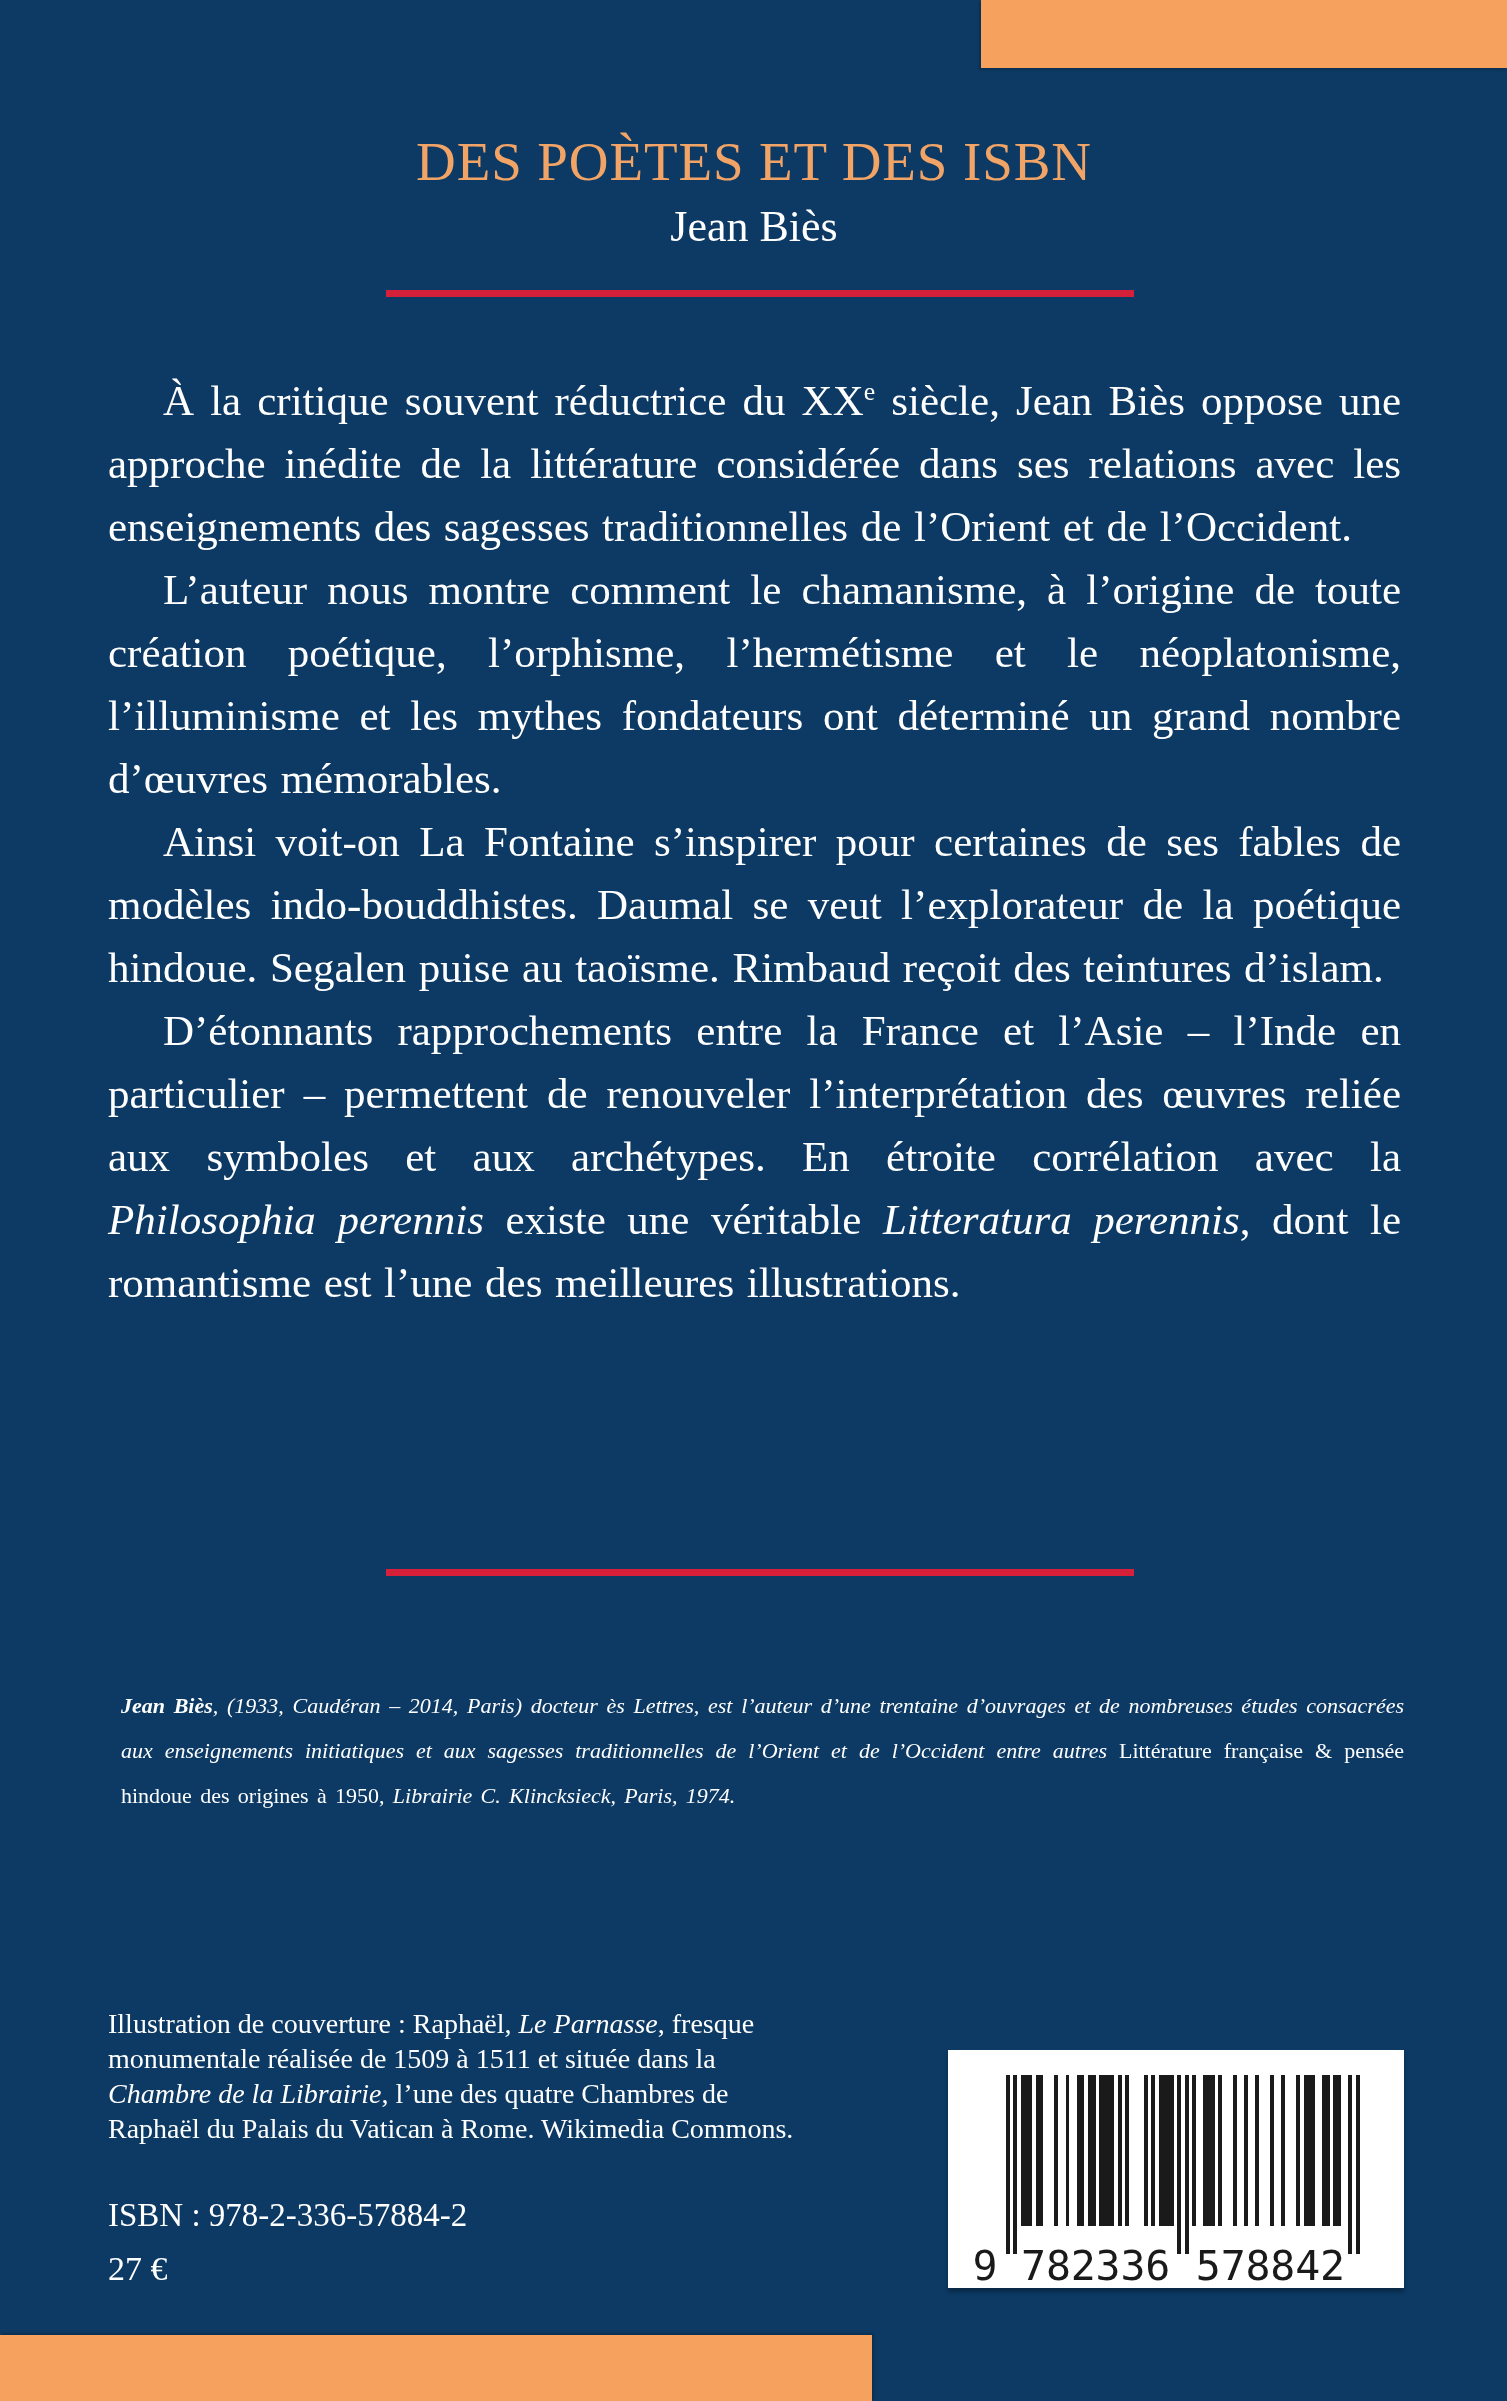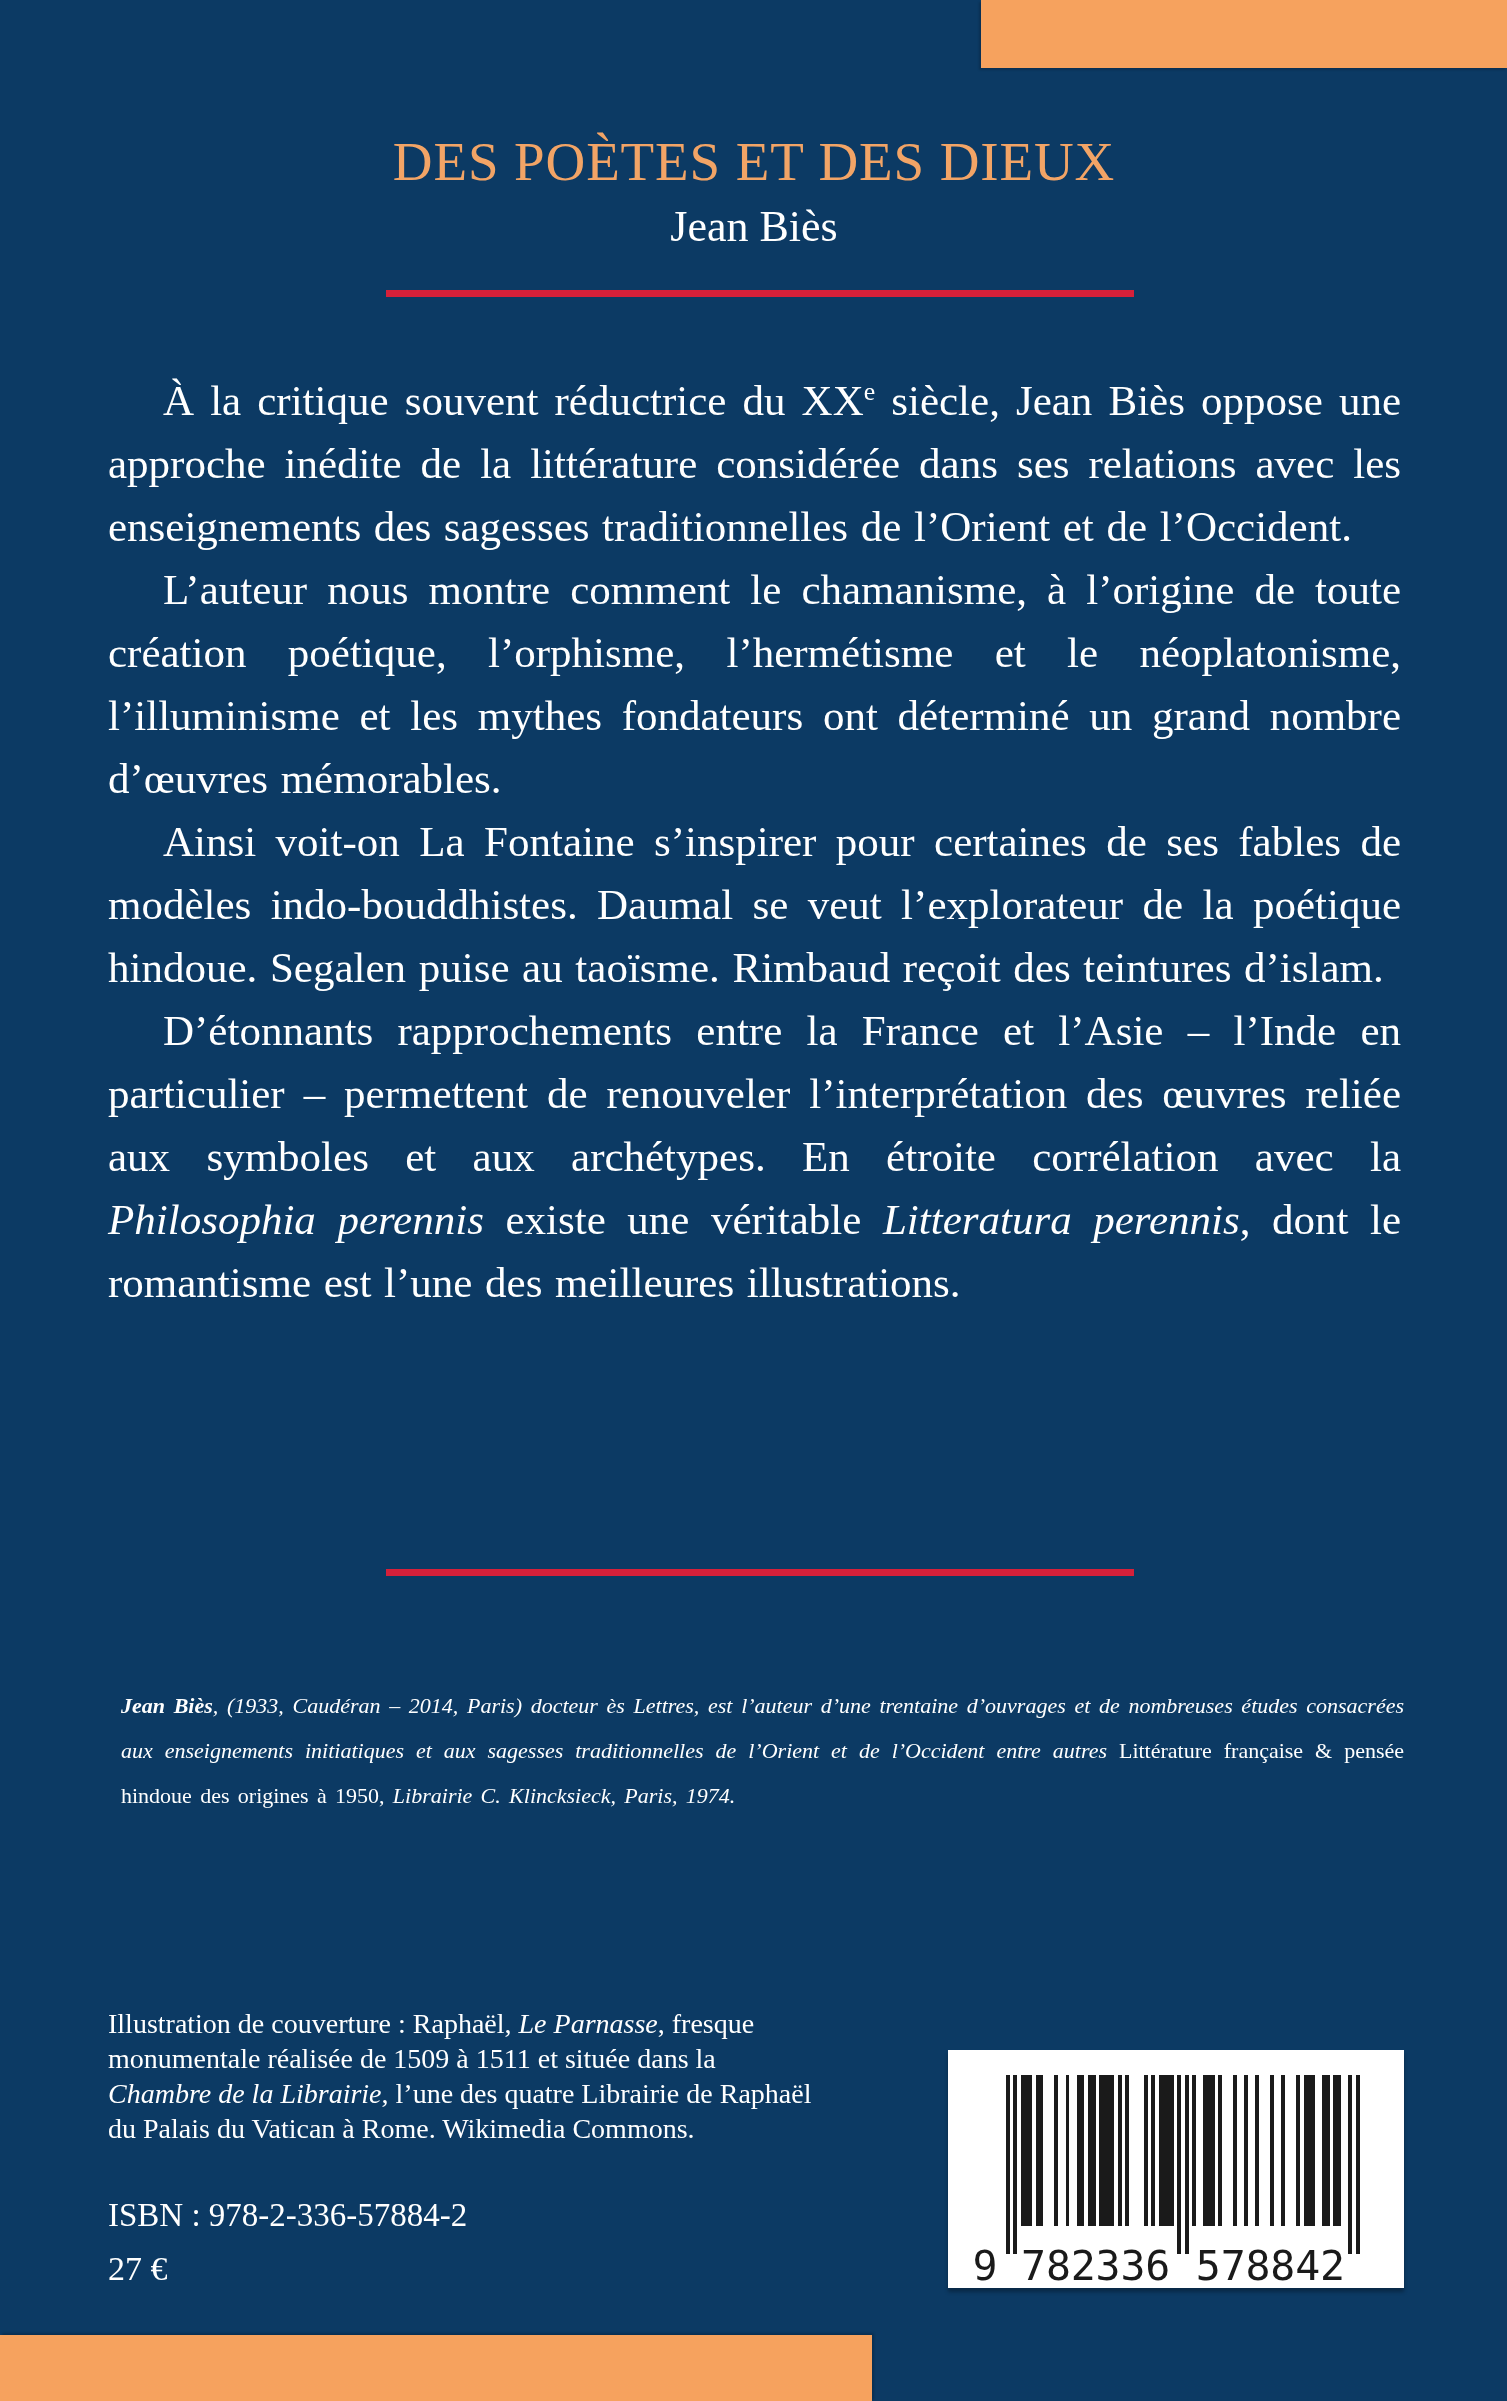--- a/index.html
+++ b/index.html
@@ -121,37 +121,37 @@
   .seg-bi { font-style: italic; font-weight: bold; }
   .seg-sup { vertical-align: super; font-size: 0.60em; line-height: 0; }
 </style>
 </head>
 <body>
 
 <div class="page">
 
   <div class="top-bar"></div>
 
-  <h1 class="title">DES POÈTES ET DES DIEUX</h1>
+  <h1 class="title">DES POÈTES ET DES ISBN</h1>
   <div class="author">Jean Biès</div>
 
   <div class="rule rule-top"></div>
 
   <div class="synopsis">
     <p><span class="seg-n">À la critique souvent réductrice du XX</span><span class="seg-sup">e</span><span class="seg-n"> siècle, Jean Biès oppose une approche inédite de la littérature considérée dans ses relations avec les enseignements des sagesses traditionnelles de l’Orient et de l’Occident.</span></p>
     <p><span class="seg-n">L’auteur nous montre comment le chamanisme, à l’origine de toute création poétique, l’orphisme, l’hermétisme et le néoplatonisme, l’illuminisme et les mythes fondateurs ont déterminé un grand nombre d’œuvres mémorables.</span></p>
     <p><span class="seg-n">Ainsi voit-on La Fontaine s’inspirer pour certaines de ses fables de modèles indo-bouddhistes. Daumal se veut l’explorateur de la poétique hindoue. Segalen puise au taoïsme. Rimbaud reçoit des teintures d’islam.</span></p>
     <p><span class="seg-n">D’étonnants rapprochements entre la France et l’Asie – l’Inde en particulier – permettent de renouveler l’interprétation des œuvres reliée aux symboles et aux archétypes. En étroite corrélation avec la </span><span class="seg-i">Philosophia perennis</span><span class="seg-n"> existe une véritable </span><span class="seg-i">Litteratura perennis</span><span class="seg-n">, dont le romantisme est l’une des meilleures illustrations.</span></p>
   </div>
 
   <div class="rule rule-bottom"></div>
 
   <div class="bio"><span class="seg-bi">Jean Biès</span><span class="seg-i">, (1933, Caudéran – 2014, Paris) docteur ès Lettres, est l’auteur d’une trentaine d’ouvrages et de nombreuses études consacrées aux enseignements initiatiques et aux sagesses traditionnelles de l’Orient et de l’Occident entre autres </span><span class="seg-n">Littérature française &amp; pensée hindoue des origines à 1950, </span><span class="seg-i">Librairie C. Klincksieck, Paris, 1974.</span></div>
 
-  <div class="credit"><span class="seg-n">Illustration de couverture : Raphaël, </span><span class="seg-i">Le Parnasse</span><span class="seg-n">, fresque monumentale réalisée de 1509 à 1511 et située dans la </span><span class="seg-i">Chambre de la Librairie</span><span class="seg-n">, l’une des quatre Librairie de Raphaël du Palais du Vatican à Rome. Wikimedia Commons.</span></div>
+  <div class="credit"><span class="seg-n">Illustration de couverture : Raphaël, </span><span class="seg-i">Le Parnasse</span><span class="seg-n">, fresque monumentale réalisée de 1509 à 1511 et située dans la </span><span class="seg-i">Chambre de la Librairie</span><span class="seg-n">, l’une des quatre Chambres de Raphaël du Palais du Vatican à Rome. Wikimedia Commons.</span></div>
 
   <div class="isbn">ISBN : 978-2-336-57884-2</div>
   <div class="price">27 €</div>
 
   <div class="bottom-bar"></div>
 
   <div class="barcode-box">
     <svg viewBox="0 0 482 252" shape-rendering="crispEdges">
       <g id="bars">
           <rect x="61.00" y="26" width="4.19" height="190"></rect>

